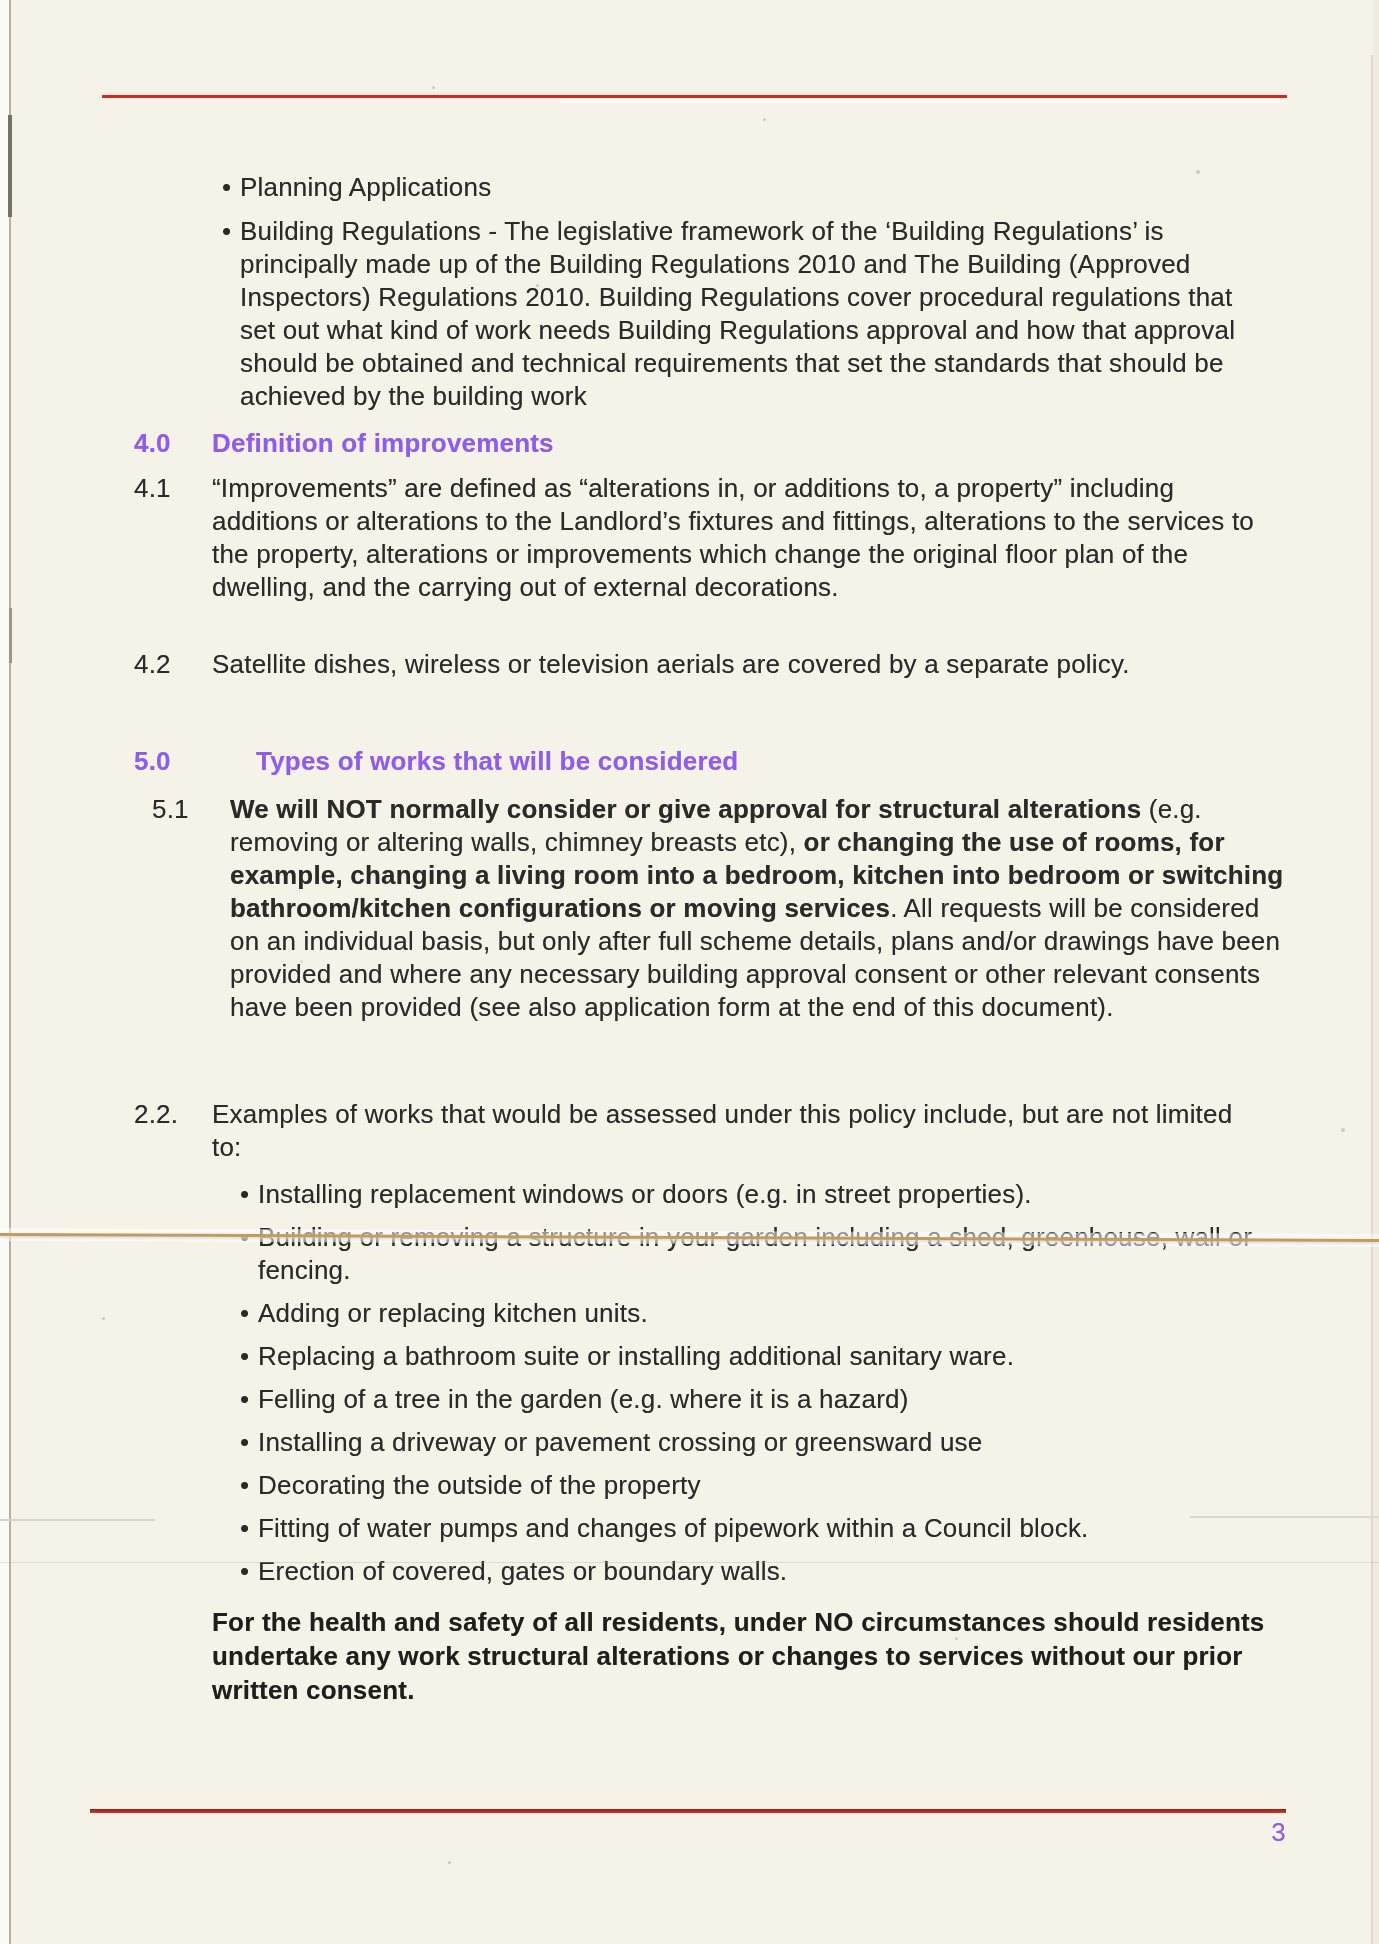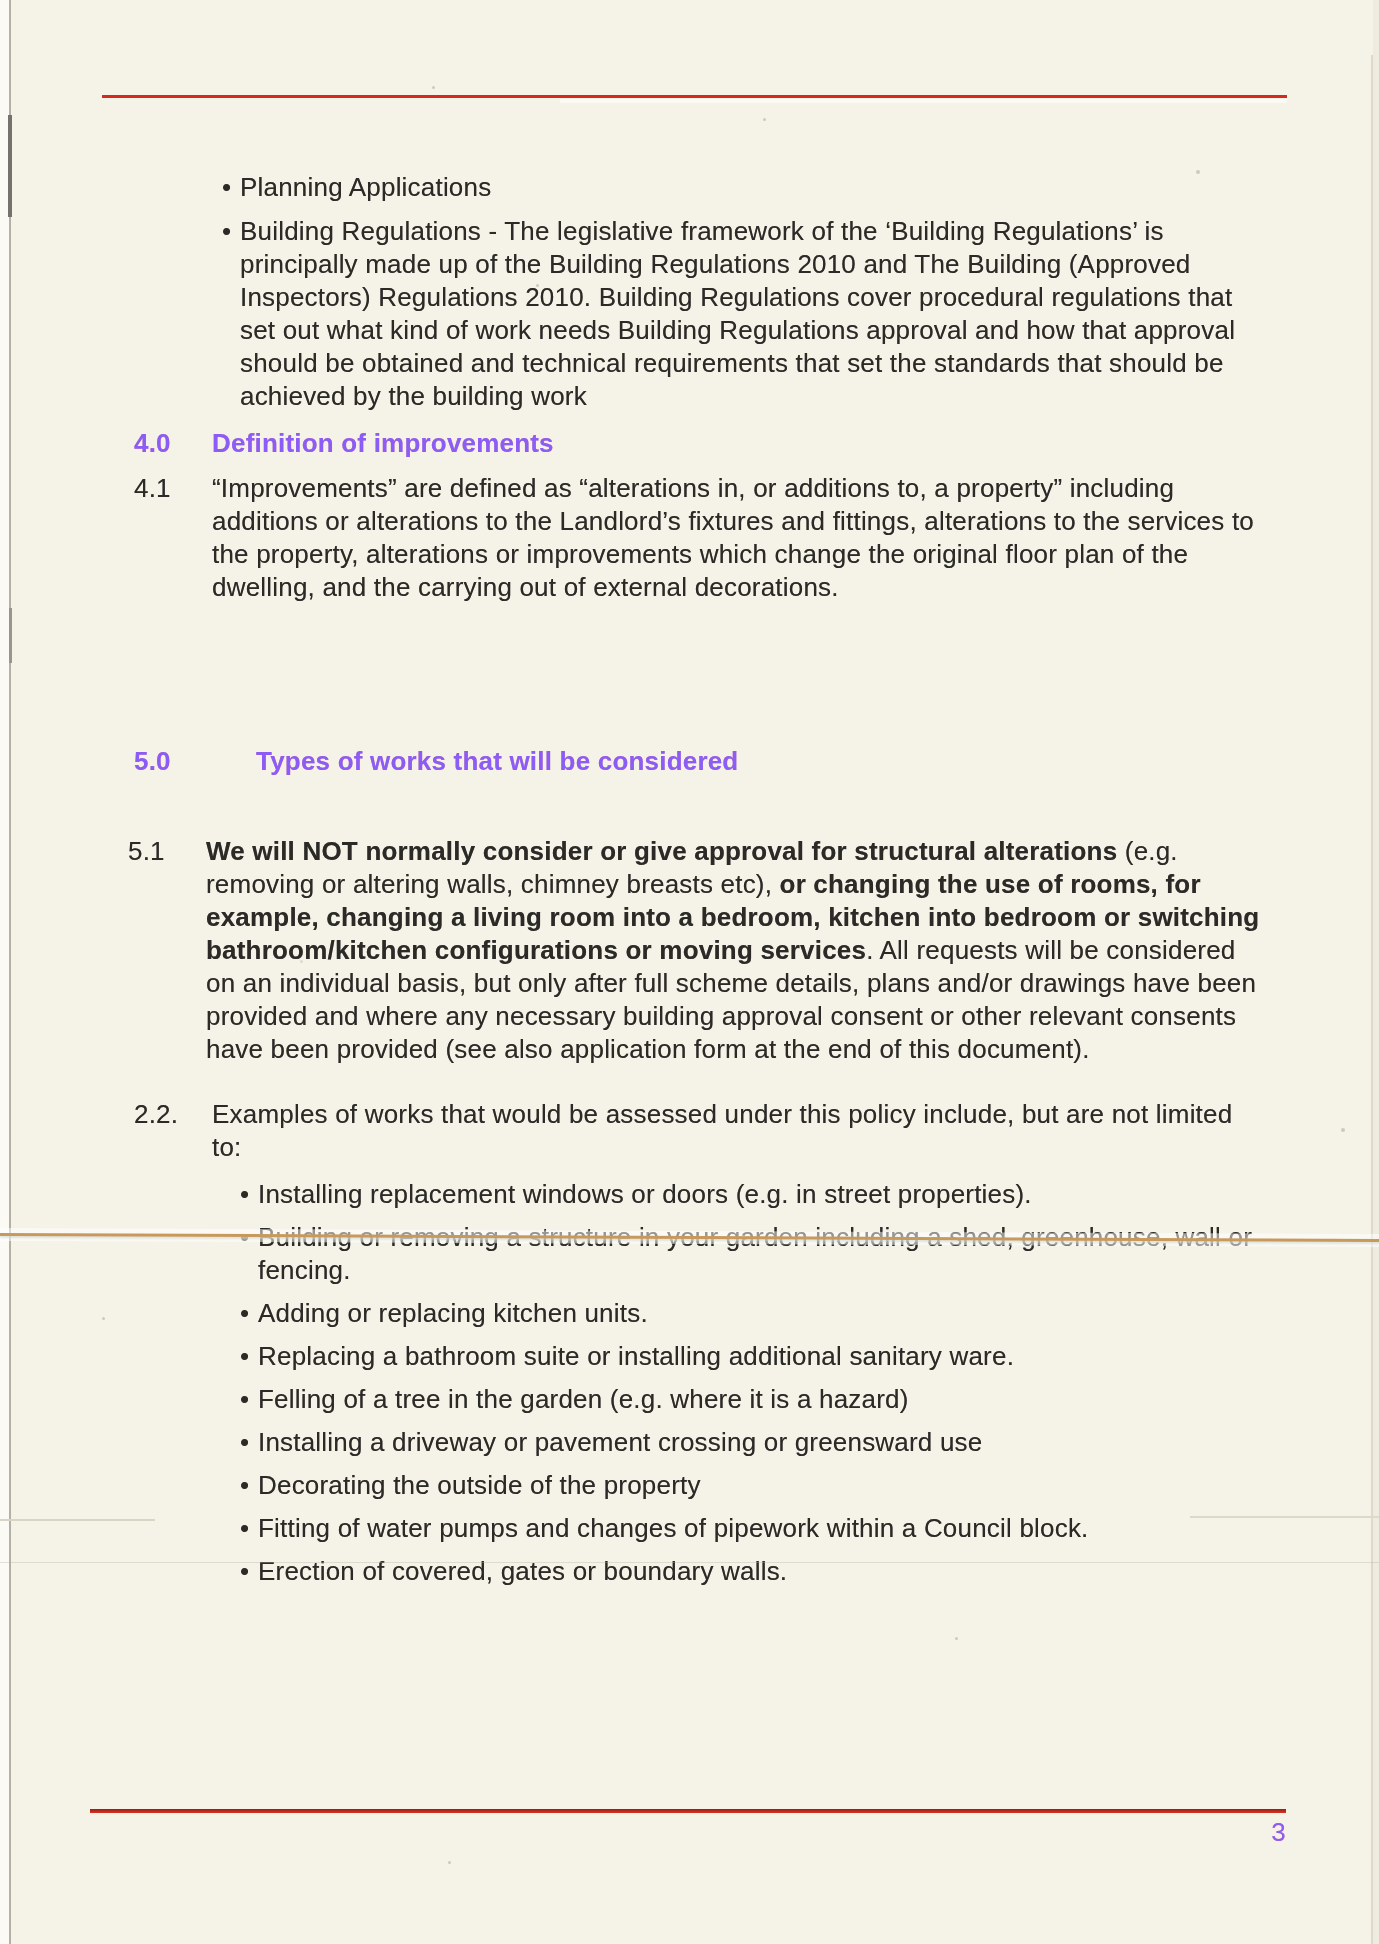--- a/index.html
+++ b/index.html
@@ -78,27 +78,31 @@
   <div class="abs txt sec bold red" style="left:134px;top:427px;width:1130px;">
     <span class="num">4.0</span>
     <span class="body">Definition of improvements</span>
   </div>
 
   <div class="abs txt sec" style="left:134px;top:472px;width:1130px;">
     <span class="num">4.1</span>
     <span class="body">“Improvements” are defined as “alterations in, or additions to, a property” including additions or alterations to the Landlord’s fixtures and fittings, alterations to the services to the property, alterations or improvements which change the original floor plan of the dwelling, and the carrying out of external decorations.</span>
   </div>
 
+  <div class="abs txt sec" style="left:134px;top:648px;width:1130px;">
+    <span class="num">4.2</span>
+    <span class="body">Satellite dishes, wireless or television aerials are covered by a separate policy.</span>
+  </div>
 
   <div class="abs txt sec bold red" style="left:134px;top:745px;width:1130px;gap:44px;">
     <span class="num">5.0</span>
     <span class="body">Types of works that will be considered</span>
   </div>
 
-  <div class="abs txt sec" style="left:128px;top:793px;width:1136px;margin-top:42px;">
+  <div class="abs txt sec" style="left:152px;top:793px;width:1136px;">
     <span class="num">5.1</span>
     <span class="body"><span class="bold">We will NOT normally consider or give approval for structural alterations</span><span> (e.g. removing or altering walls, chimney breasts etc), </span><span class="bold">or changing the use of rooms, for example, changing a living room into a bedroom, kitchen into bedroom or switching bathroom/kitchen configurations or moving services</span><span>. All requests will be considered on an individual basis, but only after full scheme details, plans and/or drawings have been provided and where any necessary building approval consent or other relevant consents have been provided (see also application form at the end of this document).</span></span>
   </div>
 
   <div class="abs txt sec" style="left:134px;top:1098px;width:1130px;">
     <span class="num">2.2.</span>
     <span class="body">Examples of works that would be assessed under this policy include, but are not limited to:</span>
   </div>
 
   <div class="abs txt" style="left:240px;top:1178px;width:1018px;">
@@ -139,20 +143,21 @@
         <span class="li-text">Erection of covered, gates or boundary walls.</span>
       </div>
     </div>
 
   <div class="crease-glow"></div>
   <div class="crease"></div>
   <div class="faint-line-a"></div>
   <div class="faint-line-b"></div>
   <div class="faint-line-c"></div>
 
+  <div class="abs txt bold" style="left:212px;top:1605px;width:1062px;line-height:34px;color:#1f1e1b;">For the health and safety of all residents, under NO circumstances should residents undertake any work structural alterations or changes to services without our prior written consent.</div>
 
   <div class="rule-bottom"></div>
   <div class="abs txt red" style="left:1186px;top:1816px;width:100px;text-align:right;">3</div>
 
   <div>
     <div class="speck" style="left:432px;top:86px;"></div>
     <div class="speck" style="left:763px;top:118px;"></div>
     <div class="speck" style="left:1196px;top:170px;width:4px;height:4px;"></div>
     <div class="speck" style="left:536px;top:284px;"></div>
     <div class="speck" style="left:1341px;top:1128px;width:4px;height:4px;"></div>

